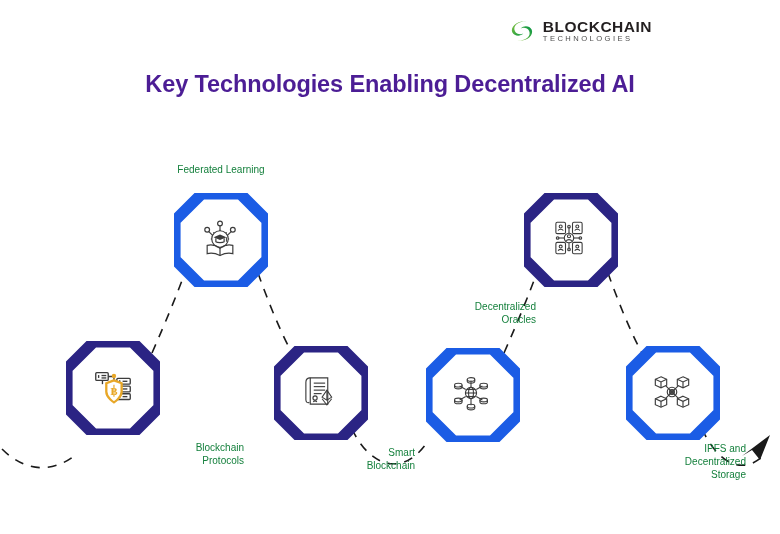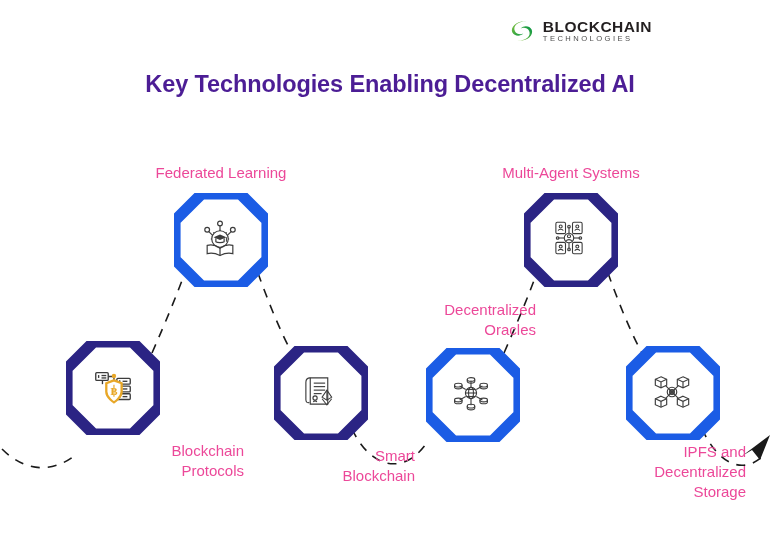--- a/index.html
+++ b/index.html
@@ -47,22 +47,22 @@
     width:94px;height:94px;
   }
   .oct svg{display:block;}
   .oct .glyph{
     position:absolute;left:50%;top:50%;
     transform:translate(-50%,-50%);
     width:46px;height:46px;
   }
   .node-label{
     position:absolute;
-    font-size:15px;
-    color:#ec4899;
+    font-size:10px;
+    color:#15803d;
     line-height:1.32;
     white-space:pre-line;
     font-weight:normal;
   }
   .lbl-center{text-align:center;}
   .lbl-left{text-align:right;}
 </style>
 </head>
 <body>
 
@@ -277,21 +277,20 @@
             <rect x="9" y="29" width="11" height="13" rx="1.6"></rect>
             <circle cx="14.5" cy="33.8" r="1.7"></circle>
             <path d="M11.6 38.6 C12.3 36.5 16.7 36.5 17.4 38.6"></path>
             <rect x="28" y="29" width="11" height="13" rx="1.6"></rect>
             <circle cx="33.5" cy="33.8" r="1.7"></circle>
             <path d="M30.6 38.6 C31.3 36.5 35.7 36.5 36.4 38.6"></path>
           </g>
         </svg>
       </span>
     </div>
-    <div class="node-label lbl-center" style="left:-33px;top:-30px;width:160px;">Multi-Agent Systems</div>
   </div>
 
   <div class="node" style="left:626px;top:345px;">
     <div class="oct">
       <svg viewBox="0 0 100 100" width="94" height="94">
         <polygon points="29.3,1 70.7,1 99,29.3 99,70.7 70.7,99 29.3,99 1,70.7 1,29.3" fill="#ffffff" stroke="#1b5ce5" stroke-width="12"></polygon>
       </svg>
       <span class="glyph">
         <svg viewBox="0 0 48 48" width="44" height="44">
           <g fill="none" stroke="#3c3c3c" stroke-width="1.25">

